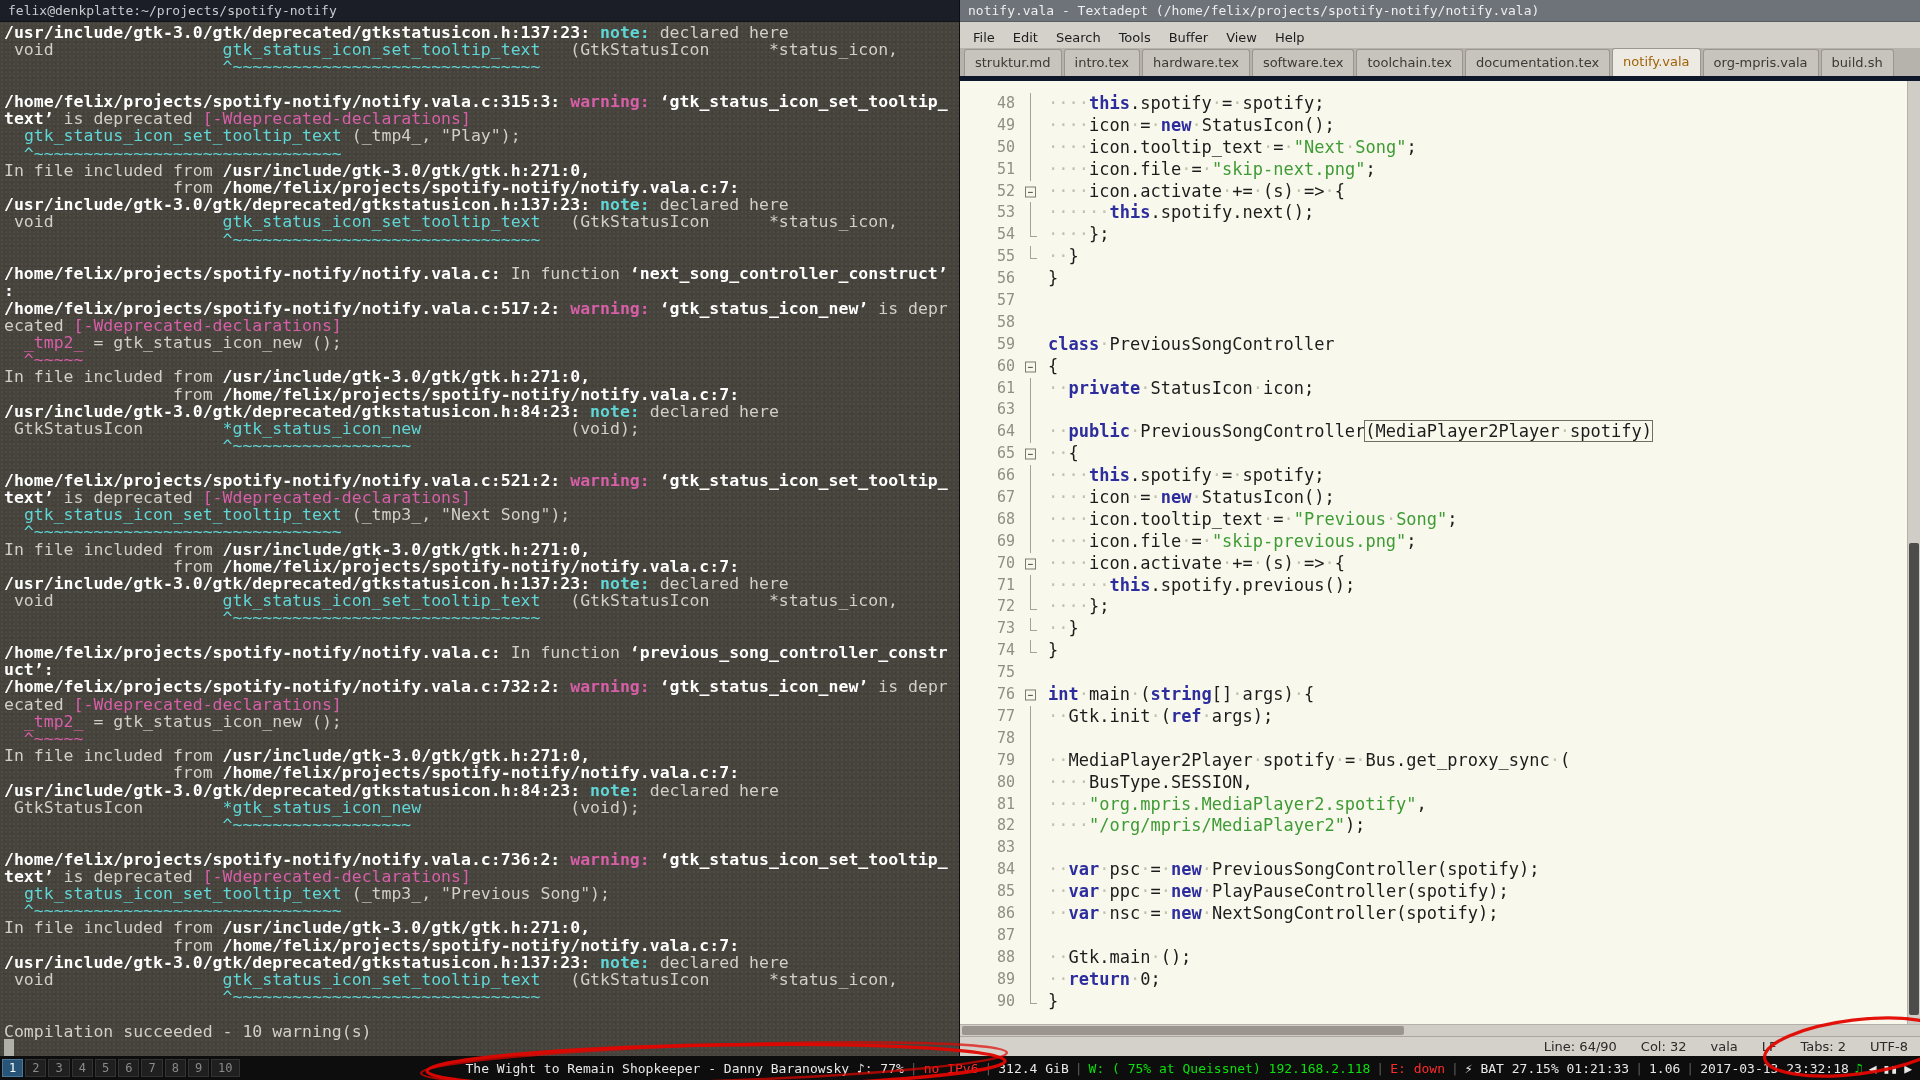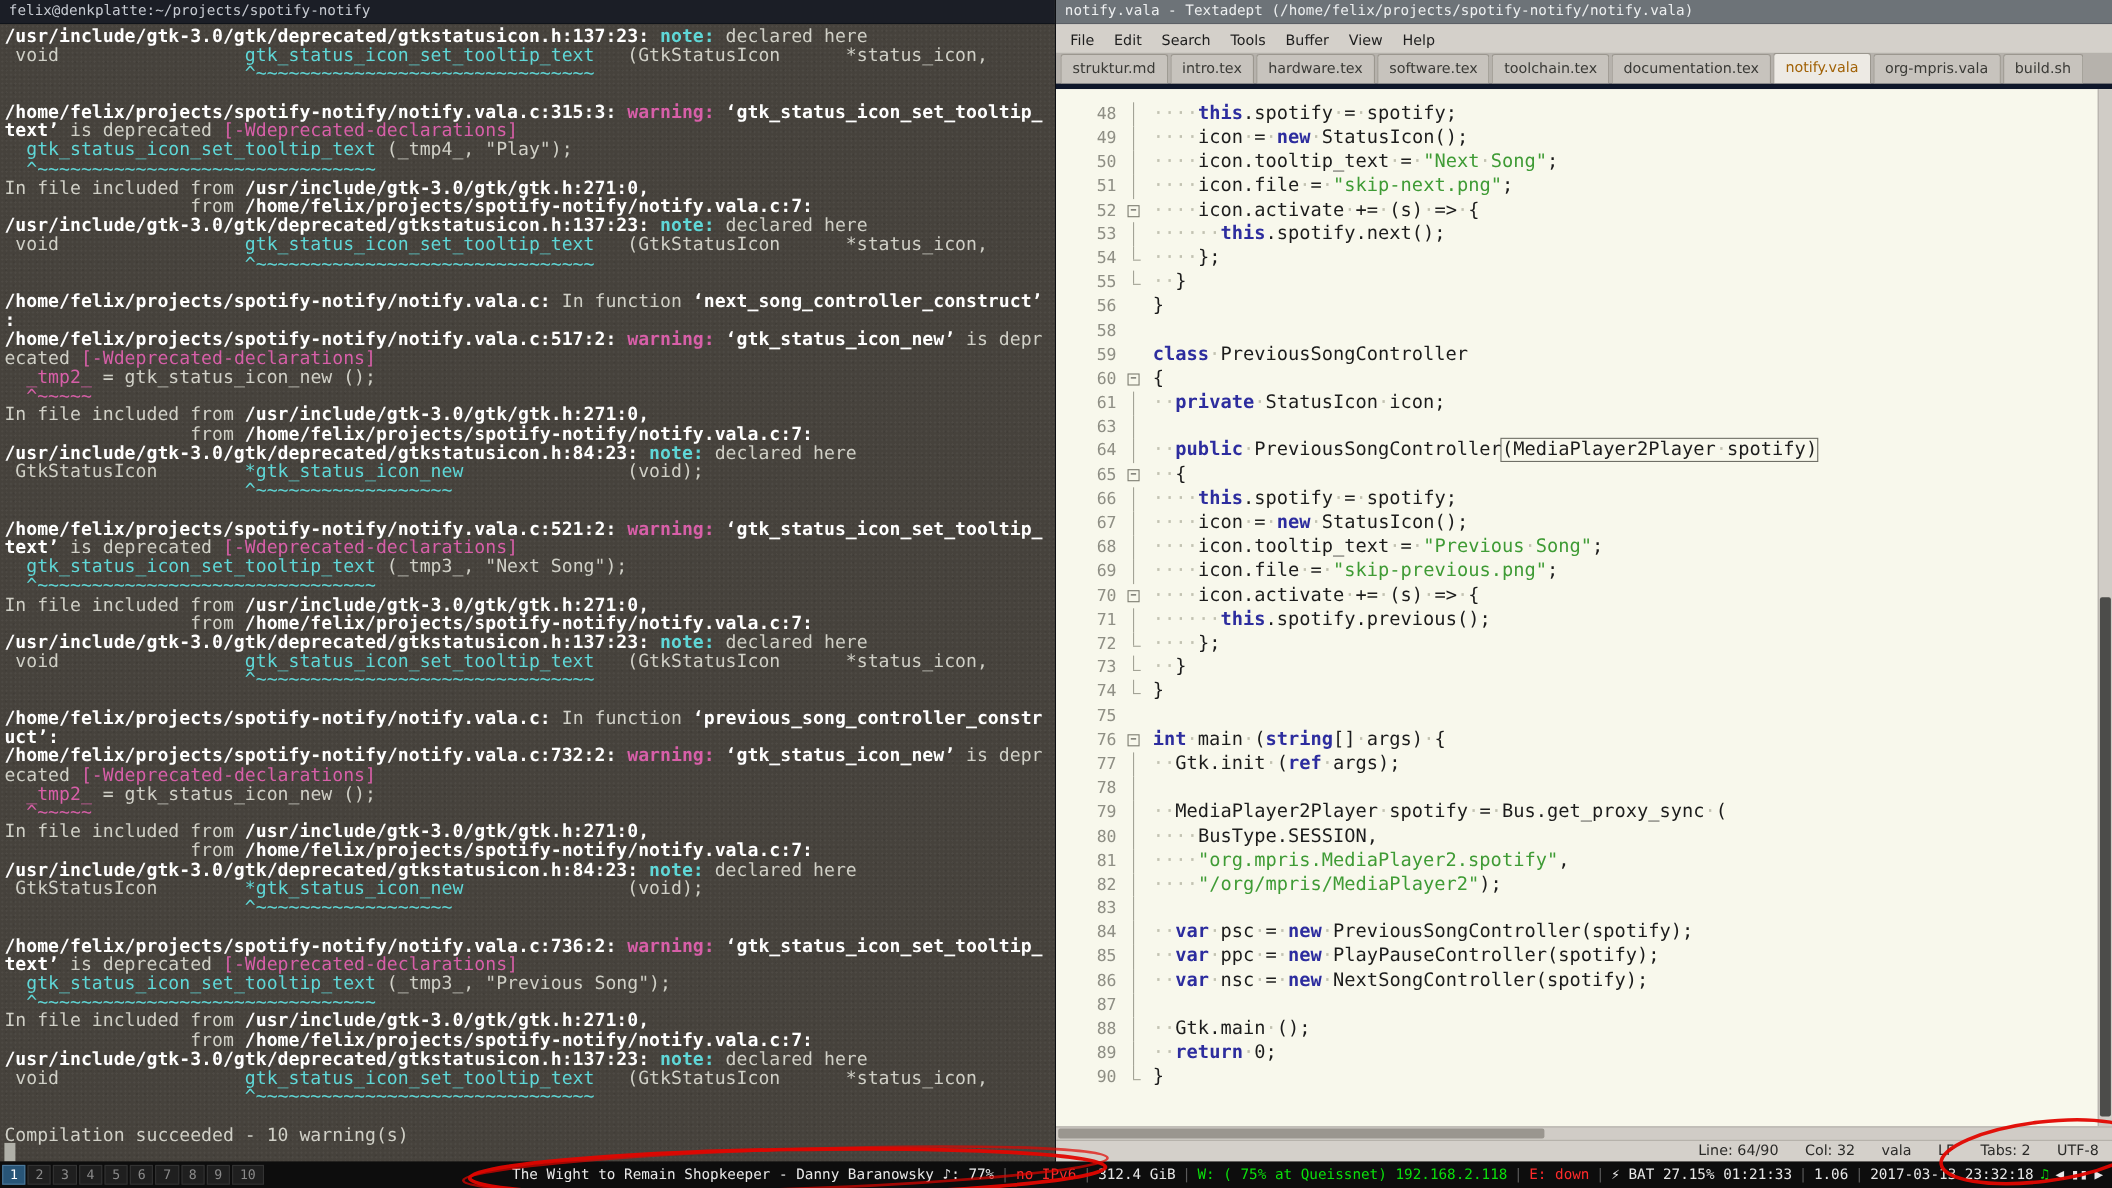--- a/index.html
+++ b/index.html
@@ -157,20 +157,21 @@
       <div class="editor" id="editor">
           <div class="cline"><span class="lnum">48</span><span class="fold"><span class="fline"></span></span><span class="codebody"><span class="tk-p"><i class="ws">·</i><i class="ws">·</i><i class="ws">·</i><i class="ws">·</i></span><span class="tk-k">this</span><span class="tk-p">.spotify<i class="ws">·</i>=<i class="ws">·</i>spotify;</span></span></div>
           <div class="cline"><span class="lnum">49</span><span class="fold"><span class="fline"></span></span><span class="codebody"><span class="tk-p"><i class="ws">·</i><i class="ws">·</i><i class="ws">·</i><i class="ws">·</i>icon<i class="ws">·</i>=<i class="ws">·</i></span><span class="tk-k">new</span><span class="tk-p"><i class="ws">·</i>StatusIcon();</span></span></div>
           <div class="cline"><span class="lnum">50</span><span class="fold"><span class="fline"></span></span><span class="codebody"><span class="tk-p"><i class="ws">·</i><i class="ws">·</i><i class="ws">·</i><i class="ws">·</i>icon.tooltip_text<i class="ws">·</i>=<i class="ws">·</i></span><span class="tk-s">"Next<i class="ws">·</i>Song"</span><span class="tk-p">;</span></span></div>
           <div class="cline"><span class="lnum">51</span><span class="fold"><span class="fline"></span></span><span class="codebody"><span class="tk-p"><i class="ws">·</i><i class="ws">·</i><i class="ws">·</i><i class="ws">·</i>icon.file<i class="ws">·</i>=<i class="ws">·</i></span><span class="tk-s">"skip-next.png"</span><span class="tk-p">;</span></span></div>
           <div class="cline"><span class="lnum">52</span><span class="fold"><span class="fbox">−</span></span><span class="codebody"><span class="tk-p"><i class="ws">·</i><i class="ws">·</i><i class="ws">·</i><i class="ws">·</i>icon.activate<i class="ws">·</i>+=<i class="ws">·</i>(s)<i class="ws">·</i>=&gt;<i class="ws">·</i>{</span></span></div>
           <div class="cline"><span class="lnum">53</span><span class="fold"><span class="fline"></span></span><span class="codebody"><span class="tk-p"><i class="ws">·</i><i class="ws">·</i><i class="ws">·</i><i class="ws">·</i><i class="ws">·</i><i class="ws">·</i></span><span class="tk-k">this</span><span class="tk-p">.spotify.next();</span></span></div>
           <div class="cline"><span class="lnum">54</span><span class="fold"><span class="fline half"></span><span class="ftick"></span></span><span class="codebody"><span class="tk-p"><i class="ws">·</i><i class="ws">·</i><i class="ws">·</i><i class="ws">·</i>};</span></span></div>
           <div class="cline"><span class="lnum">55</span><span class="fold"><span class="fline half"></span><span class="ftick"></span></span><span class="codebody"><span class="tk-p"><i class="ws">·</i><i class="ws">·</i>}</span></span></div>
           <div class="cline"><span class="lnum">56</span><span class="fold"></span><span class="codebody"><span class="tk-p">}</span></span></div>
+          <div class="cline"><span class="lnum">57</span><span class="fold"></span><span class="codebody"></span></div>
           <div class="cline"><span class="lnum">58</span><span class="fold"></span><span class="codebody"></span></div>
           <div class="cline"><span class="lnum">59</span><span class="fold"></span><span class="codebody"><span class="tk-k">class</span><span class="tk-p"><i class="ws">·</i>PreviousSongController</span></span></div>
           <div class="cline"><span class="lnum">60</span><span class="fold"><span class="fbox">−</span></span><span class="codebody"><span class="tk-p">{</span></span></div>
           <div class="cline"><span class="lnum">61</span><span class="fold"><span class="fline"></span></span><span class="codebody"><span class="tk-p"><i class="ws">·</i><i class="ws">·</i></span><span class="tk-k">private</span><span class="tk-p"><i class="ws">·</i>StatusIcon<i class="ws">·</i>icon;</span></span></div>
           <div class="cline"><span class="lnum">63</span><span class="fold"><span class="fline"></span></span><span class="codebody"></span></div>
           <div class="cline"><span class="lnum">64</span><span class="fold"><span class="fline"></span></span><span class="codebody"><span class="tk-p"><i class="ws">·</i><i class="ws">·</i></span><span class="tk-k">public</span><span class="tk-p"><i class="ws">·</i>PreviousSongController</span><span class="tk-x">(MediaPlayer2Player<i class="ws">·</i>spotify)</span></span></div>
           <div class="cline"><span class="lnum">65</span><span class="fold"><span class="fbox">−</span></span><span class="codebody"><span class="tk-p"><i class="ws">·</i><i class="ws">·</i>{</span></span></div>
           <div class="cline"><span class="lnum">66</span><span class="fold"><span class="fline"></span></span><span class="codebody"><span class="tk-p"><i class="ws">·</i><i class="ws">·</i><i class="ws">·</i><i class="ws">·</i></span><span class="tk-k">this</span><span class="tk-p">.spotify<i class="ws">·</i>=<i class="ws">·</i>spotify;</span></span></div>
           <div class="cline"><span class="lnum">67</span><span class="fold"><span class="fline"></span></span><span class="codebody"><span class="tk-p"><i class="ws">·</i><i class="ws">·</i><i class="ws">·</i><i class="ws">·</i>icon<i class="ws">·</i>=<i class="ws">·</i></span><span class="tk-k">new</span><span class="tk-p"><i class="ws">·</i>StatusIcon();</span></span></div>
           <div class="cline"><span class="lnum">68</span><span class="fold"><span class="fline"></span></span><span class="codebody"><span class="tk-p"><i class="ws">·</i><i class="ws">·</i><i class="ws">·</i><i class="ws">·</i>icon.tooltip_text<i class="ws">·</i>=<i class="ws">·</i></span><span class="tk-s">"Previous<i class="ws">·</i>Song"</span><span class="tk-p">;</span></span></div>

